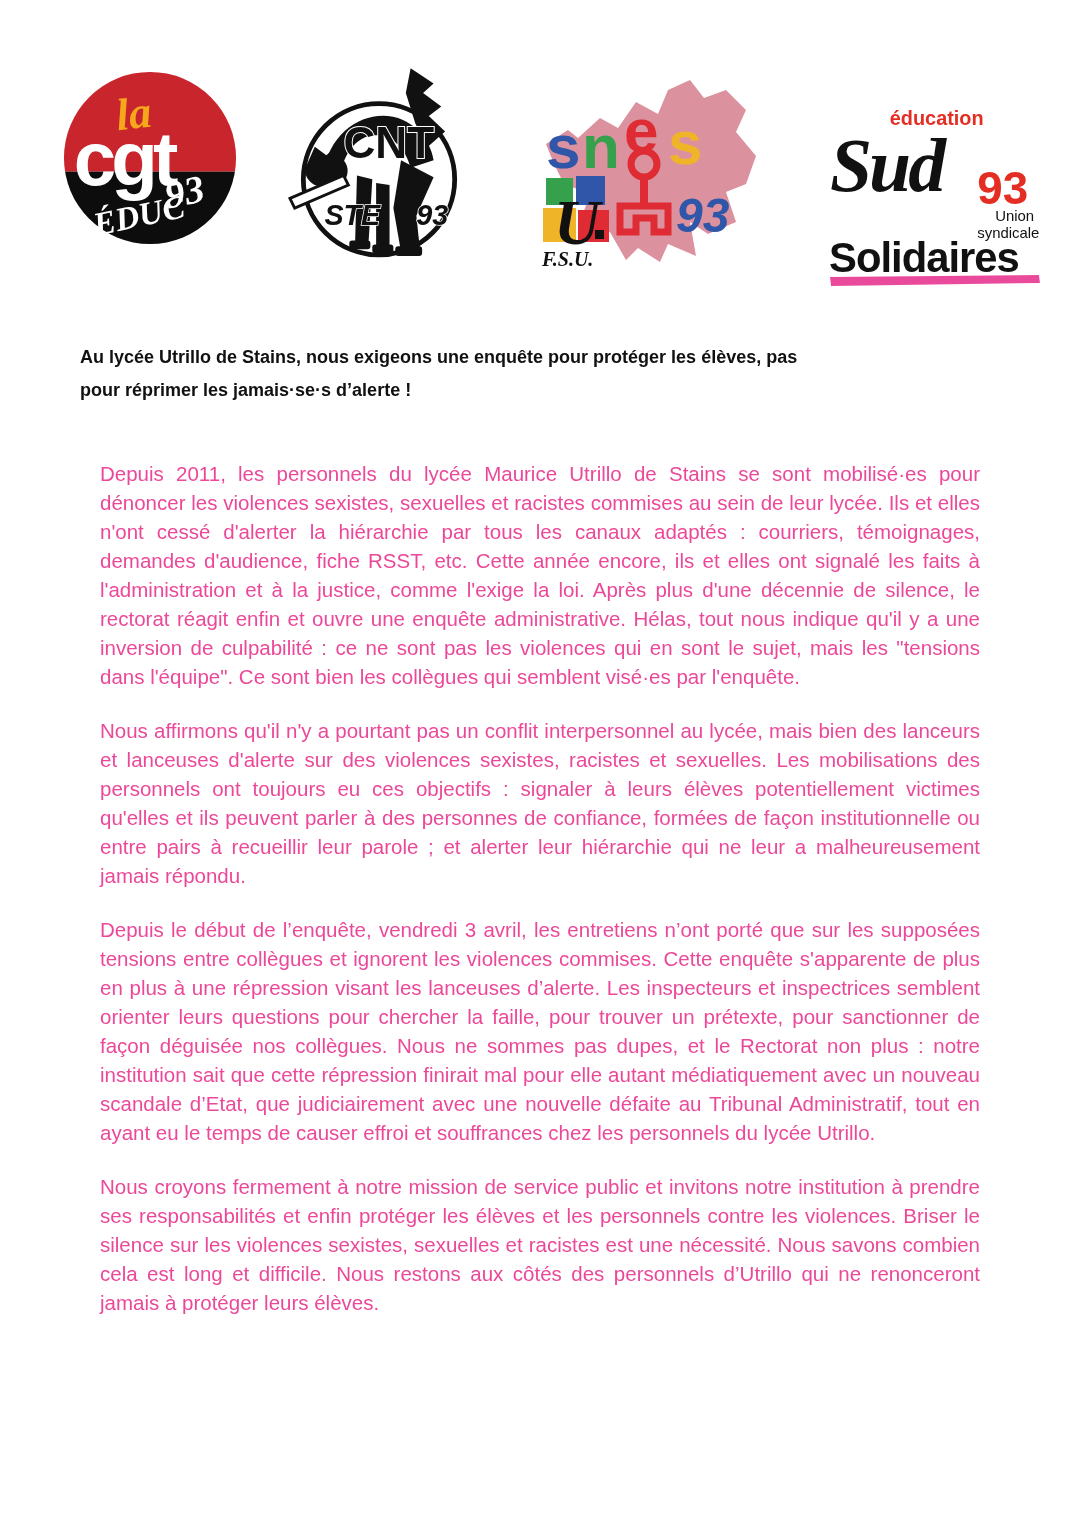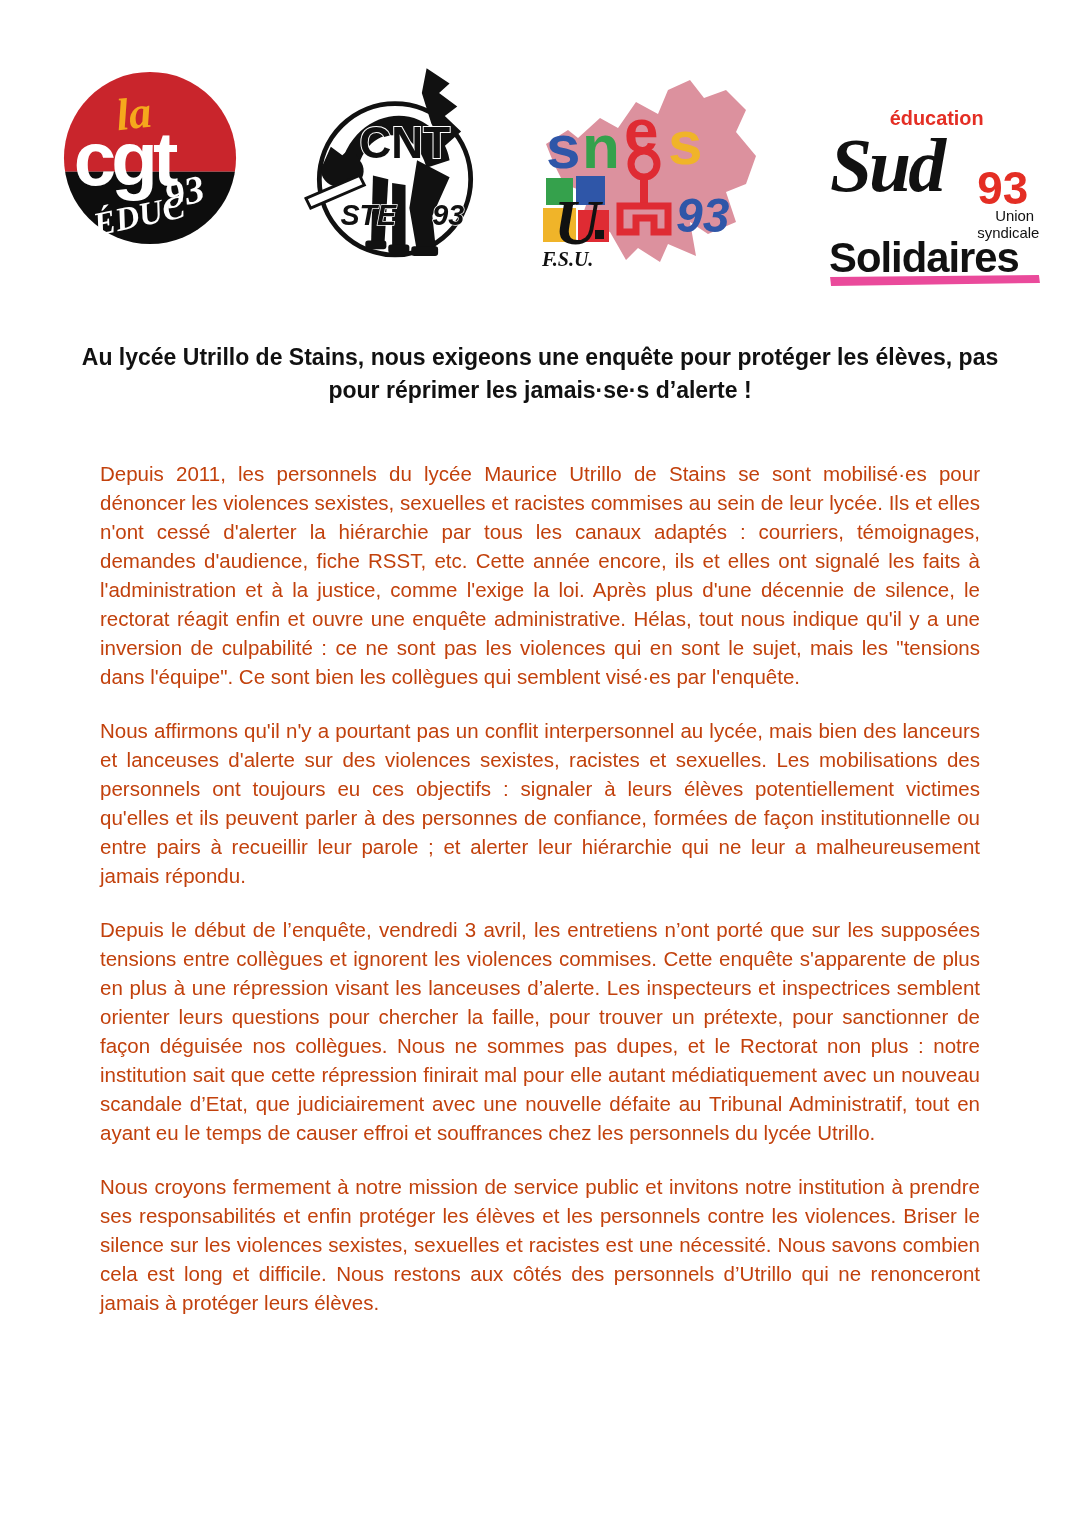--- a/index.html
+++ b/index.html
@@ -8,42 +8,41 @@
     width:1080px;height:1527px;
     background:#ffffff;
     font-family:"Liberation Sans", sans-serif;
     color:#1b1b1b;
     overflow:hidden;
   }
   
   .logos{position:relative;height:275px;}
   .logo{position:absolute;top:70px;}
   .logo-cgt{left:62px;}
-  .logo-cnt{left:304px;top:62px;}
+  .logo-cnt{left:288px;top:62px;}
   .logo-snes{left:538px;top:72px;}
   .logo-sud{left:828px;top:103px;}
   svg text{font-family:"Liberation Sans", sans-serif;}
   .script-font{font-family:"Liberation Serif", serif;font-style:italic;font-weight:bold;}
   
   .title{
     margin:66px 80px 0 80px;
-    text-align:center;
     font-weight:bold;
-    font-size:23px;
+    font-size:18px;
     line-height:33px;
     color:#111;
   }
   
   .body{margin:52px 100px 0 100px;}
   .body p{
     margin:0 0 25px 0;
     font-size:20.5px;
     line-height:29px;
     text-align:justify;
-    color:#c2410c;
+    color:#ec4899;
   }
 </style>
 </head>
 <body>
 
 <div class="page">
 
   <div class="logos">
 
     <div class="logo logo-cgt">

